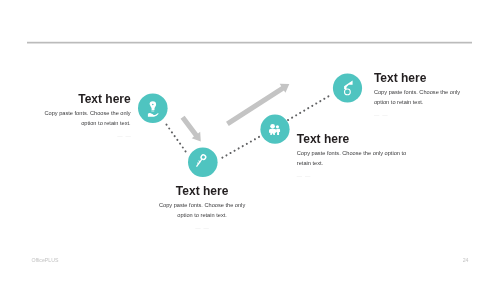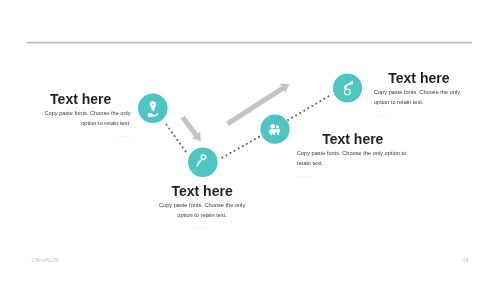--- a/index.html
+++ b/index.html
@@ -2,21 +2,21 @@
 <html><head>
 <meta charset="utf-8">
 <style>
   html,body{margin:0;padding:0;}
   body{width:500px;height:281px;background:#ffffff;
        font-family:"Liberation Sans",sans-serif;overflow:hidden;
        -webkit-font-smoothing:antialiased;}
   .slide{position:relative;width:500px;height:281px;background:#fff;}
   #art{position:absolute;left:0;top:0;width:500px;height:281px;}
   .blk{position:absolute;}
-  .title{font-weight:bold;color:#231f20;font-size:14px;line-height:10px;text-align:center;}
+  .title{font-weight:bold;color:#231f20;font-size:12px;line-height:10px;}
   .body{color:#3b3b3d;font-size:5.65px;line-height:10.1px;margin-top:4px;}
   .ghost{color:#e9e9e9;font-size:5.3px;line-height:9.4px;white-space:pre;margin-top:4px;}
   .footer-left{position:absolute;left:31.4px;top:256.5px;color:#c2c2c2;font-size:5.2px;}
   .footer-right{position:absolute;left:0;top:256.5px;width:468.5px;text-align:right;color:#c2c2c2;font-size:5.2px;}
 </style>
 </head>
 <body>
 
 <div class="slide">
 <svg id="art" viewBox="0 0 500 281" xmlns="http://www.w3.org/2000/svg">

